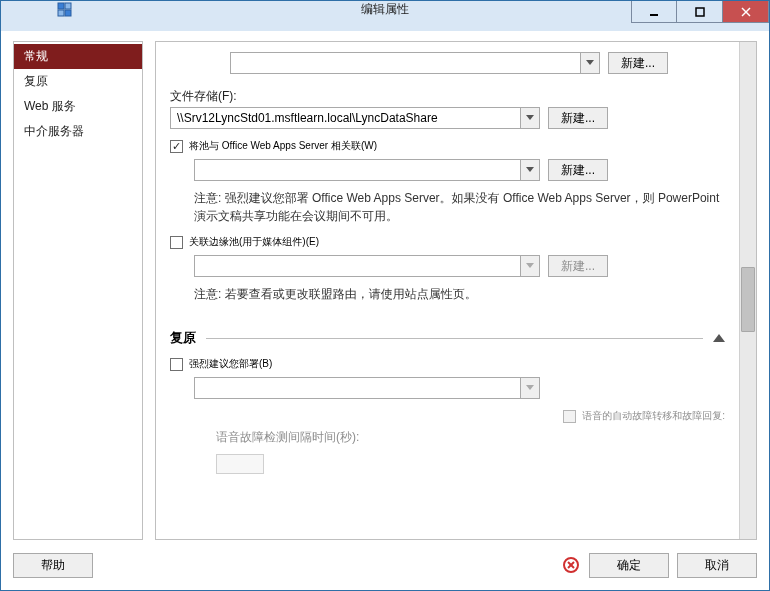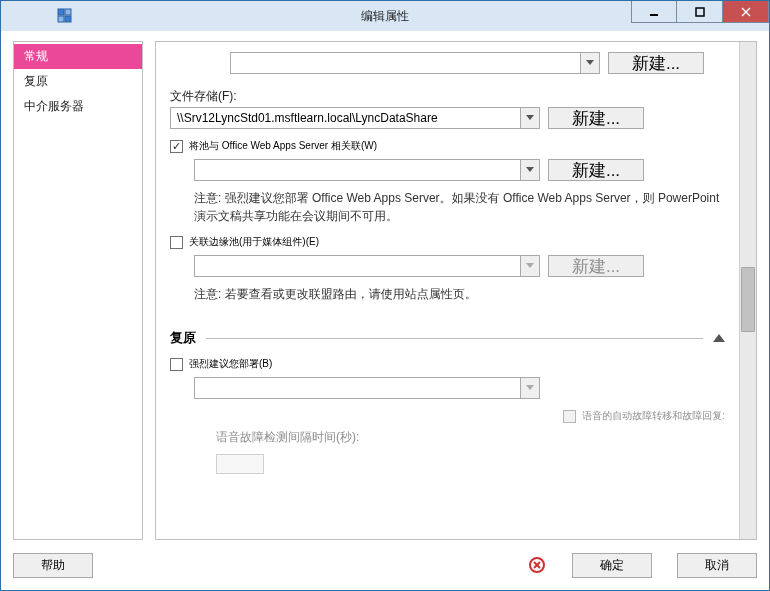--- a/index.html
+++ b/index.html
@@ -1,56 +1,56 @@
 <!DOCTYPE html>
 <html><head>
 <meta charset="utf-8">
 <style>
   * { box-sizing: border-box; font-family: "Segoe UI", "Microsoft YaHei", sans-serif; }
   body { margin: 0; background: #fff; }
   .window { width: 770px; height: 591px; border: 1px solid #2e6fa7; display: flex; flex-direction: column; position: relative; background: #fff; }
-  .titlebar { height: 30px; background: #d9e7f5; display: flex; align-items: center; position: relative; padding-left: 48px; }
+  .titlebar { height: 30px; background: #d9e7f5; display: flex; position: relative; padding-left: 48px; }
   .titlebar .app-icon { width: 18px; height: 18px; margin-left: 7px; display: inline-block; }
   .titlebar .title { position: absolute; left: 0; right: 0; text-align: center; font-size: 12px; color: #222; pointer-events: none; }
   .win-controls { position: absolute; right: 0; top: 0; display: flex; height: 22px; }
   .win-btn { width: 46px; height: 22px; border: 1px solid #7a8aa0; border-top: none; display: flex; align-items: center; justify-content: center; font-size: 12px; background: #d9e7f5; cursor: default; }
   .win-btn + .win-btn { border-left: none; }
   .win-btn.close { background: #c75050; color: #fff; }
   .win-btn svg { display: block; }
   .body { flex: 1; display: flex; flex-direction: column; }
   .upper { flex: 1; display: flex; padding: 10px 12px 6px 12px; gap: 12px; overflow: hidden; }
   .sidebar { width: 130px; border: 1px solid #bfbfbf; background: #fff; padding: 2px 0; }
   .side-item { font-size: 12px; padding: 4px 10px; color: #222; cursor: default; }
-  .side-item.sel { background: #ec4899; color: #fff; }
+  .side-item.sel { background: #7f1d1d; color: #fff; }
   .content-wrap { flex: 1; border: 1px solid #bfbfbf; position: relative; overflow: hidden; background: #fff; display: flex; }
   .content { flex: 1; overflow: hidden; padding: 10px 14px 10px 14px; }
   .scrollbar { width: 17px; background: #e9e9e9; border-left: 1px solid #d0d0d0; position: relative; }
   .scroll-thumb { position: absolute; left: 1px; right: 1px; top: 225px; height: 65px; background: #c2c2c2; border: 1px solid #a8a8a8; border-radius: 1px; }
   .row { display: flex; align-items: center; gap: 8px; margin-bottom: 6px; }
   .row .combo { flex: 1; max-width: 370px; }
   .combo { display: flex; height: 22px; }
   .combo-input { flex: 1; border: 1px solid #a9a9a9; border-right: none; padding: 0 6px; font-size: 12px; background: #fff; min-width: 0; }
   .combo-btn { width: 20px; border: 1px solid #a9a9a9; background: #efefef; display: flex; align-items: center; justify-content: center; }
   .combo-btn svg { display: block; }
-  .btn { width: 96px; height: 22px; border: 1px solid #a9a9a9; background: #efefef; font-size: 17px; display: flex; align-items: center; justify-content: center; }
+  .btn { width: 60px; height: 22px; border: 1px solid #a9a9a9; background: #efefef; font-size: 12px; display: flex; align-items: center; justify-content: center; }
   .btn.disabled { color: #8e8e8e; }
   .label { font-size: 12px; color: #222; margin: 14px 0 2px 0; }
   .chk-row { display: flex; align-items: center; gap: 6px; font-size: 10px; margin: 10px 0 6px 0; }
   .chk { width: 13px; height: 13px; border: 1px solid #6f6f6f; background: #fff; display: flex; align-items: center; justify-content: center; }
   .chk.checked::after { content: "✓"; font-size: 11px; line-height: 1; color: #222; }
   .chk.disabled { border-color: #b5b5b5; background: #f2f2f2; }
   .note { font-size: 12px; color: #333; margin: 8px 0 4px 0; max-width: 540px; line-height: 1.5; }
   .section-hdr { display: flex; align-items: center; font-size: 13px; font-weight: 600; margin: 26px 0 4px 0; }
   .section-hdr .line { flex: 1; border-bottom: 1px solid #bcbcbc; margin-left: 10px; margin-right: 10px; height: 0; }
   .tri { width: 0; height: 0; border-left: 6px solid transparent; border-right: 6px solid transparent; border-bottom: 8px solid #555; }
   .indent { margin-left: 24px; }
   .sub-label { font-size: 12px; color: #8e8e8e; margin: 6px 0 8px 0; }
   .disabled-text { color: #8e8e8e; justify-content: flex-end; }
   .num-box { width: 48px; height: 20px; border: 1px solid #d0d0d0; background: #f7f7f7; margin-top: 2px; }
-  .footer { height: 44px; display: flex; align-items: center; padding: 0 12px 6px 12px; gap: 25px; }
+  .footer { height: 44px; display: flex; align-items: center; padding: 0 12px 6px 12px; gap: 8px; }
   .footer .spacer { flex: 1; }
   .footer-btn { width: 80px; height: 25px; border: 1px solid #a9a9a9; background: #efefef; font-size: 12px; display: flex; align-items: center; justify-content: center; }
   .err-ico { width: 16px; height: 16px; margin-right: 2px; }
 </style>
 </head>
 <body>
 
 <div class="window">
 
   <div class="titlebar">
@@ -82,20 +82,21 @@
       </div>
     </div>
   </div>
 
   <div class="body">
     <div class="upper">
 
       <div class="sidebar">
         <div class="side-item sel">常规</div>
         <div class="side-item">复原</div>
+        <div class="side-item">Web 服务</div>
         <div class="side-item">中介服务器</div>
       </div>
 
       <div class="content-wrap">
         <div class="content">
 
           <div class="row" style="margin-left:60px;">
             <div class="combo">
               <input class="combo-input" value="" style="">
               <div class="combo-btn">

